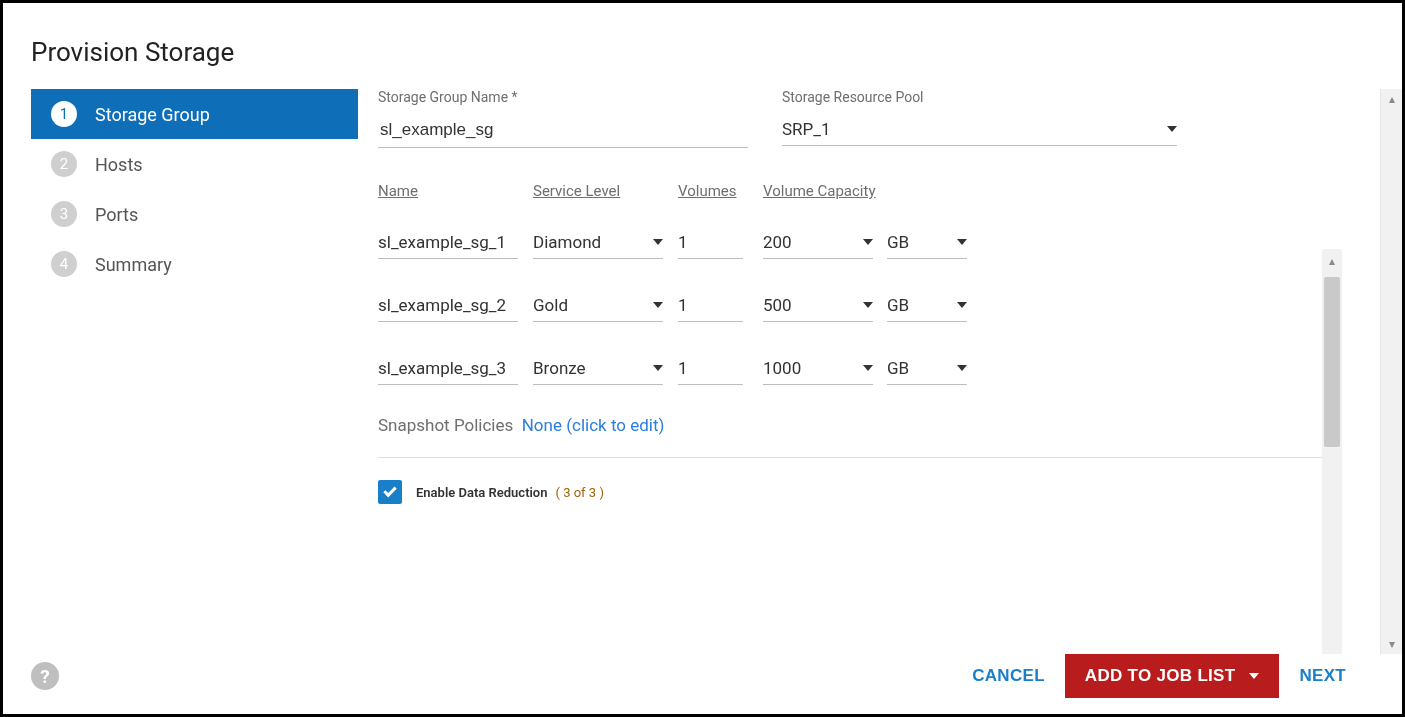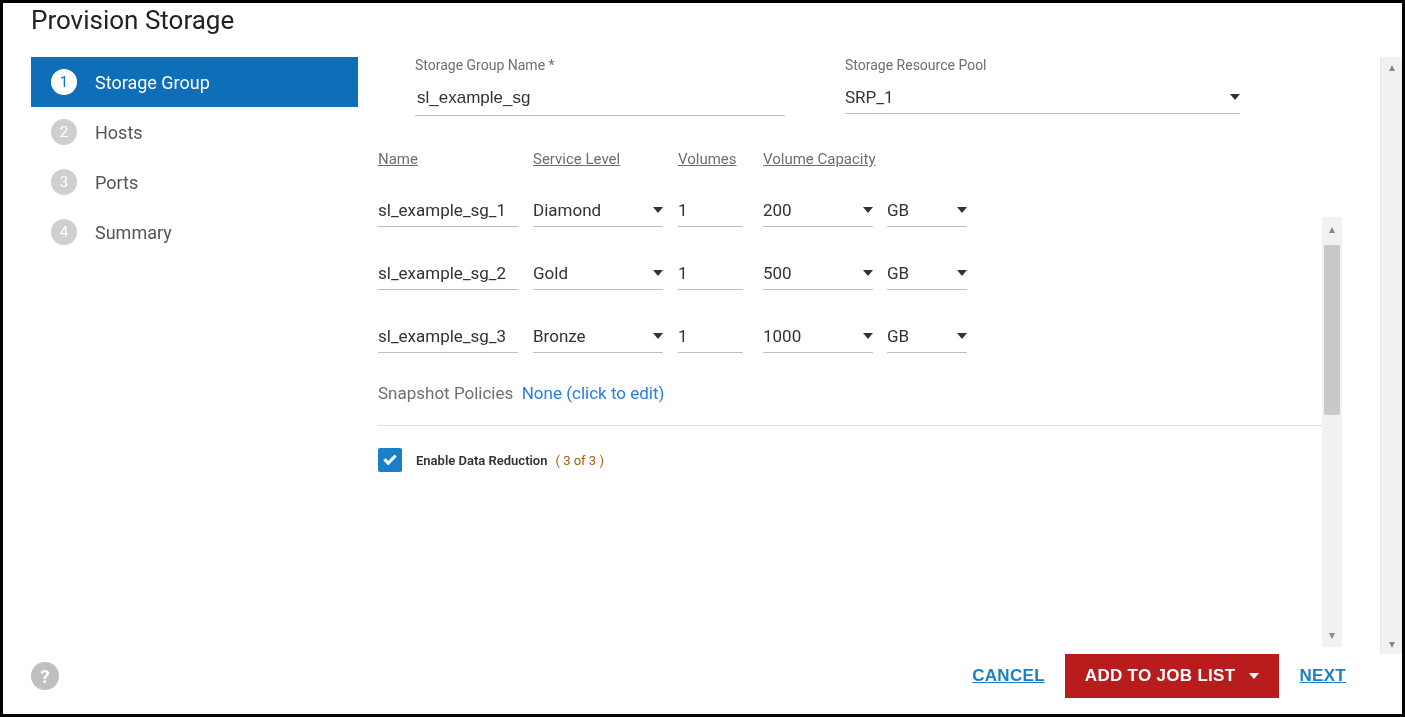--- a/index.html
+++ b/index.html
@@ -15,21 +15,21 @@
     height: 717px;
     margin: 0;
     padding: 0;
     display: flex;
     flex-direction: column;
   }
   .dialog {
     flex: 1;
     display: flex;
     flex-direction: column;
-    padding: 2px 0 10px 0;
+    padding: 34px 0 10px 0;
     position: relative;
   }
   .title {
     font-size: 26px;
     font-weight: 400;
     color: #222;
     padding: 0 28px 22px 28px;
   }
   .body {
     flex: 1;
@@ -73,22 +73,21 @@
   }
   
   .main {
     flex: 1;
     padding: 0 40px 0 20px;
     overflow-y: auto;
     position: relative;
   }
   .toprow {
     display: flex;
-    gap: 60px;
-    margin-left: 37px;
+    gap: 34px;
   }
   .field {
     display: flex;
     flex-direction: column;
     margin-bottom: 34px;
   }
   .field-label {
     font-size: 14px;
     color: #6f6f6f;
     margin-bottom: 8px;
@@ -215,21 +214,21 @@
     font-weight: 700;
   }
   .spacer { flex: 1; }
   .btn {
     font-size: 17px;
     font-weight: 600;
     padding: 12px 20px;
     letter-spacing: 0.3px;
     cursor: pointer;
   }
-  .btn-flat { color: #1a7fc9; background: transparent; border: none; text-decoration: underline; }
+  .btn-flat { color: #1a7fc9; background: transparent; border: none; }
   .btn-primary {
     background: #b91c1c;
     color: #fff;
     border: none;
     display: inline-flex;
     align-items: center;
   }
   .btn-primary .caret { border-top-color: #fff; margin-left: 14px;}
   
   .vscroll {

